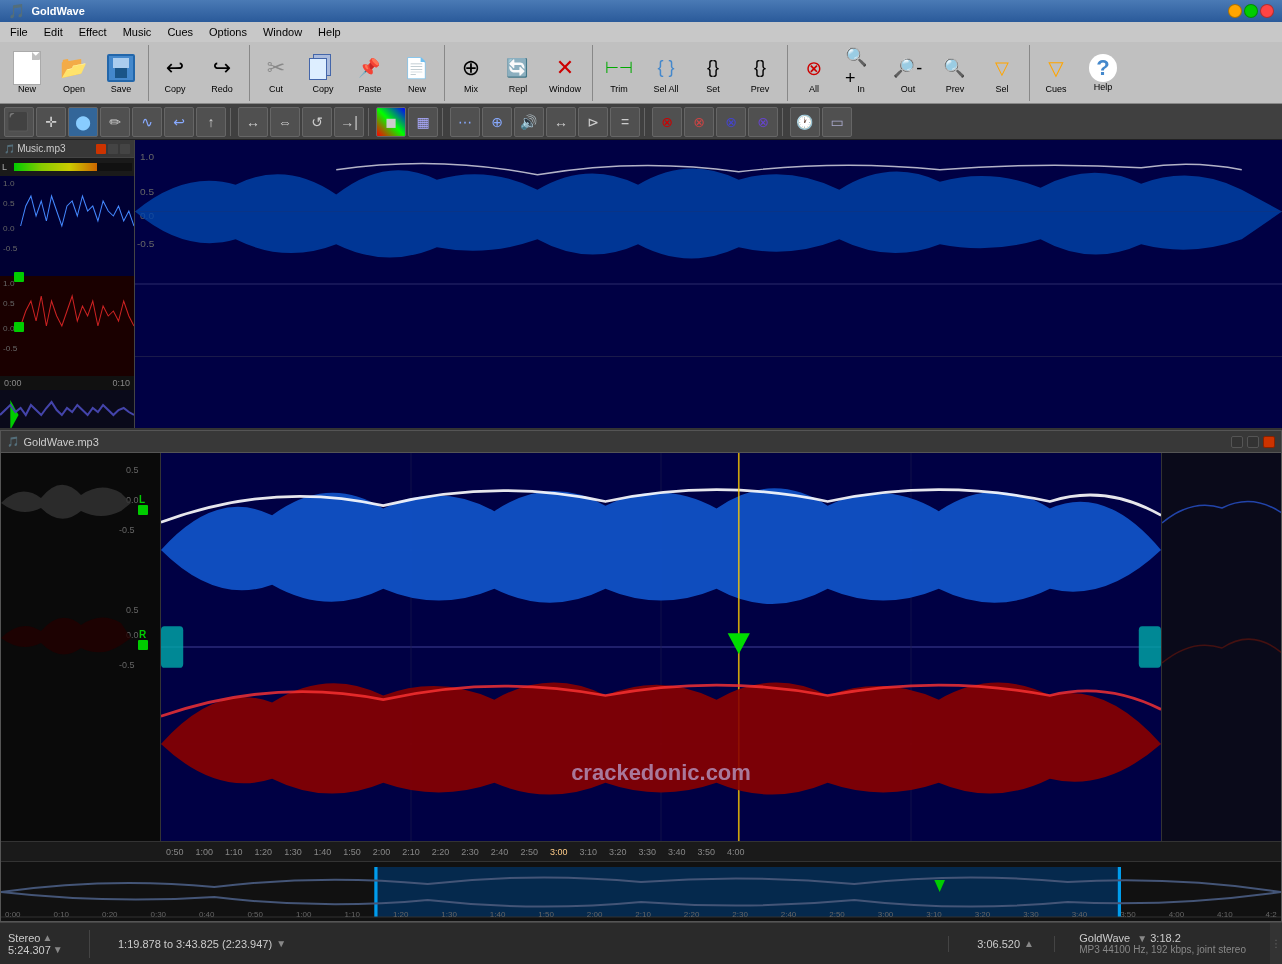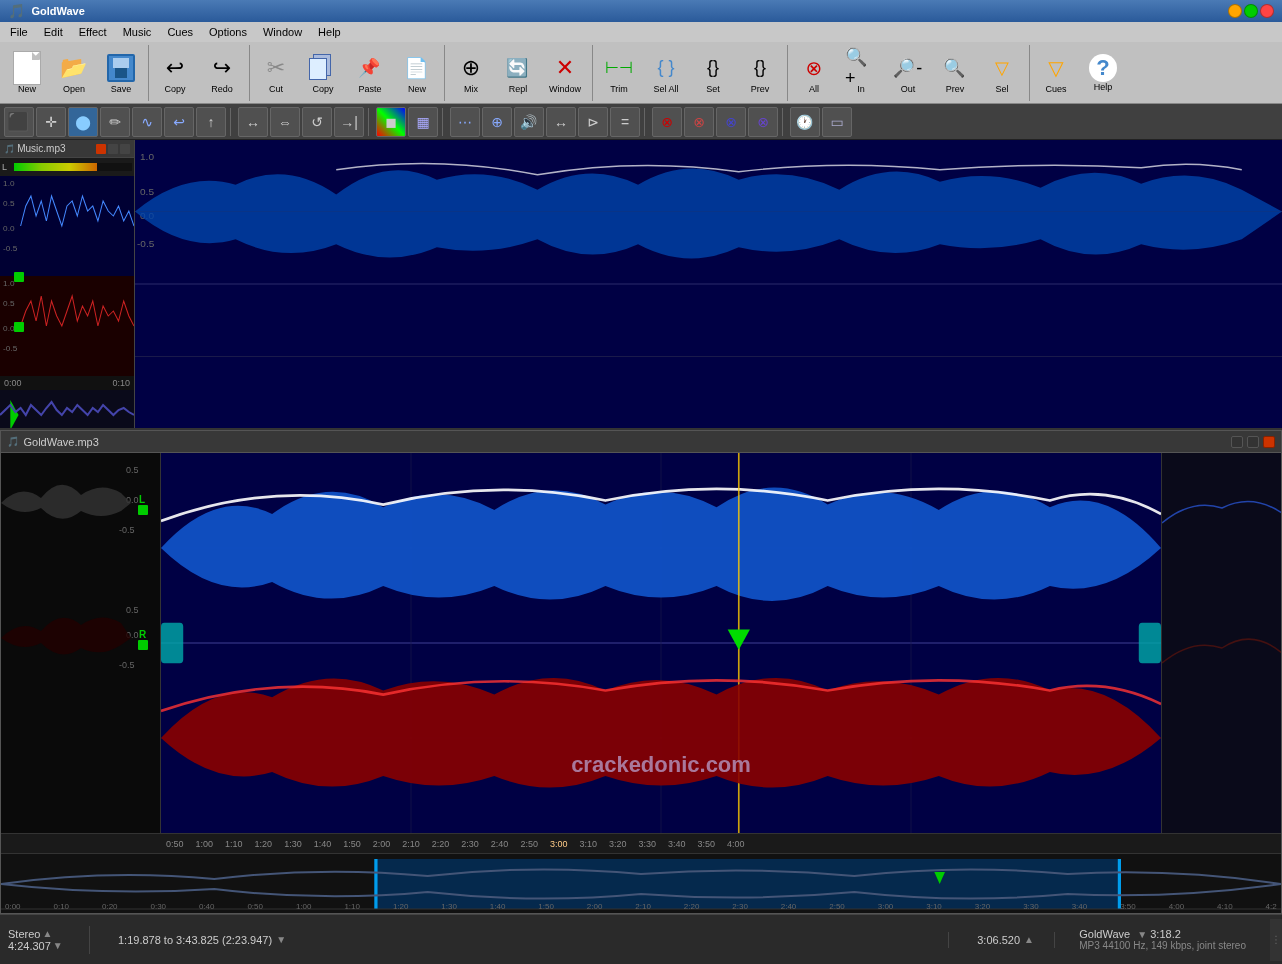--- a/index.html
+++ b/index.html
@@ -461,28 +461,28 @@
             <span>3:40</span>
             <span>3:50</span>
           <span>4:00</span>
             <span>4:10</span>
             <span>4:2</span>
         </div>
       </div>
     </div>
   </div>
 
-  <div id="status-bar" style="background:#2a2a2a; height:50px; display:flex; align-items:center; padding:0; border-top:1px solid #444; flex-shrink:0;">
+  <div id="status-bar" style="background:#2a2a2a; height:42px; display:flex; align-items:center; padding:0; border-top:1px solid #444; flex-shrink:0;">
     <div style="display:flex; flex-direction:column; padding:2px 8px; border-right:1px solid #444; min-width:90px;">
       <div style="display:flex; align-items:center; gap:2px;">
         <span style="color:#ccc; font-size:11px;">Stereo</span>
         <span style="color:#888; font-size:10px;">▲</span>
       </div>
       <div style="display:flex; align-items:center; gap:2px;">
-        <span style="color:#ccc; font-size:11px;">4:24.307</span>
+        <span style="color:#ccc; font-size:11px;">5:24.307</span>
         <span style="color:#888; font-size:10px;">▼</span>
       </div>
     </div>
     <div style="padding:2px 12px; border-right:1px solid #444; flex:1;">
       <div style="display:flex; align-items:center; gap:4px;">
         <span style="color:#ccc; font-size:11px;">1:19.878 to 3:43.825 (2:23.947)</span>
         <span style="color:#888; font-size:10px;">▼</span>
       </div>
     </div>
     <div style="padding:2px 12px; border-right:1px solid #444; min-width:90px;">
@@ -492,20 +492,20 @@
       </div>
     </div>
     <div style="padding:2px 8px; margin-left:auto;">
       <div style="color:#ccc; font-size:11px;">
         <span>GoldWave</span>
         <span style="margin-left:4px;">
           <span style="color:#888; font-size:10px;">▼</span>
           <span>3:18.2</span>
         </span>
       </div>
-      <div style="color:#888; font-size:10px;">MP3 44100 Hz, 149 kbps, joint stereo</div>
+      <div style="color:#888; font-size:10px;">MP3 44100 Hz, 192 kbps, joint stereo</div>
     </div>
 
     <div style="width:12px;height:42px;background:#333;cursor:ns-resize;flex-shrink:0;display:flex;align-items:center;justify-content:center;">
       <span style="color:#666;font-size:10px;">⋮</span>
     </div>
   </div>
 </div>
 
 </body></html>

